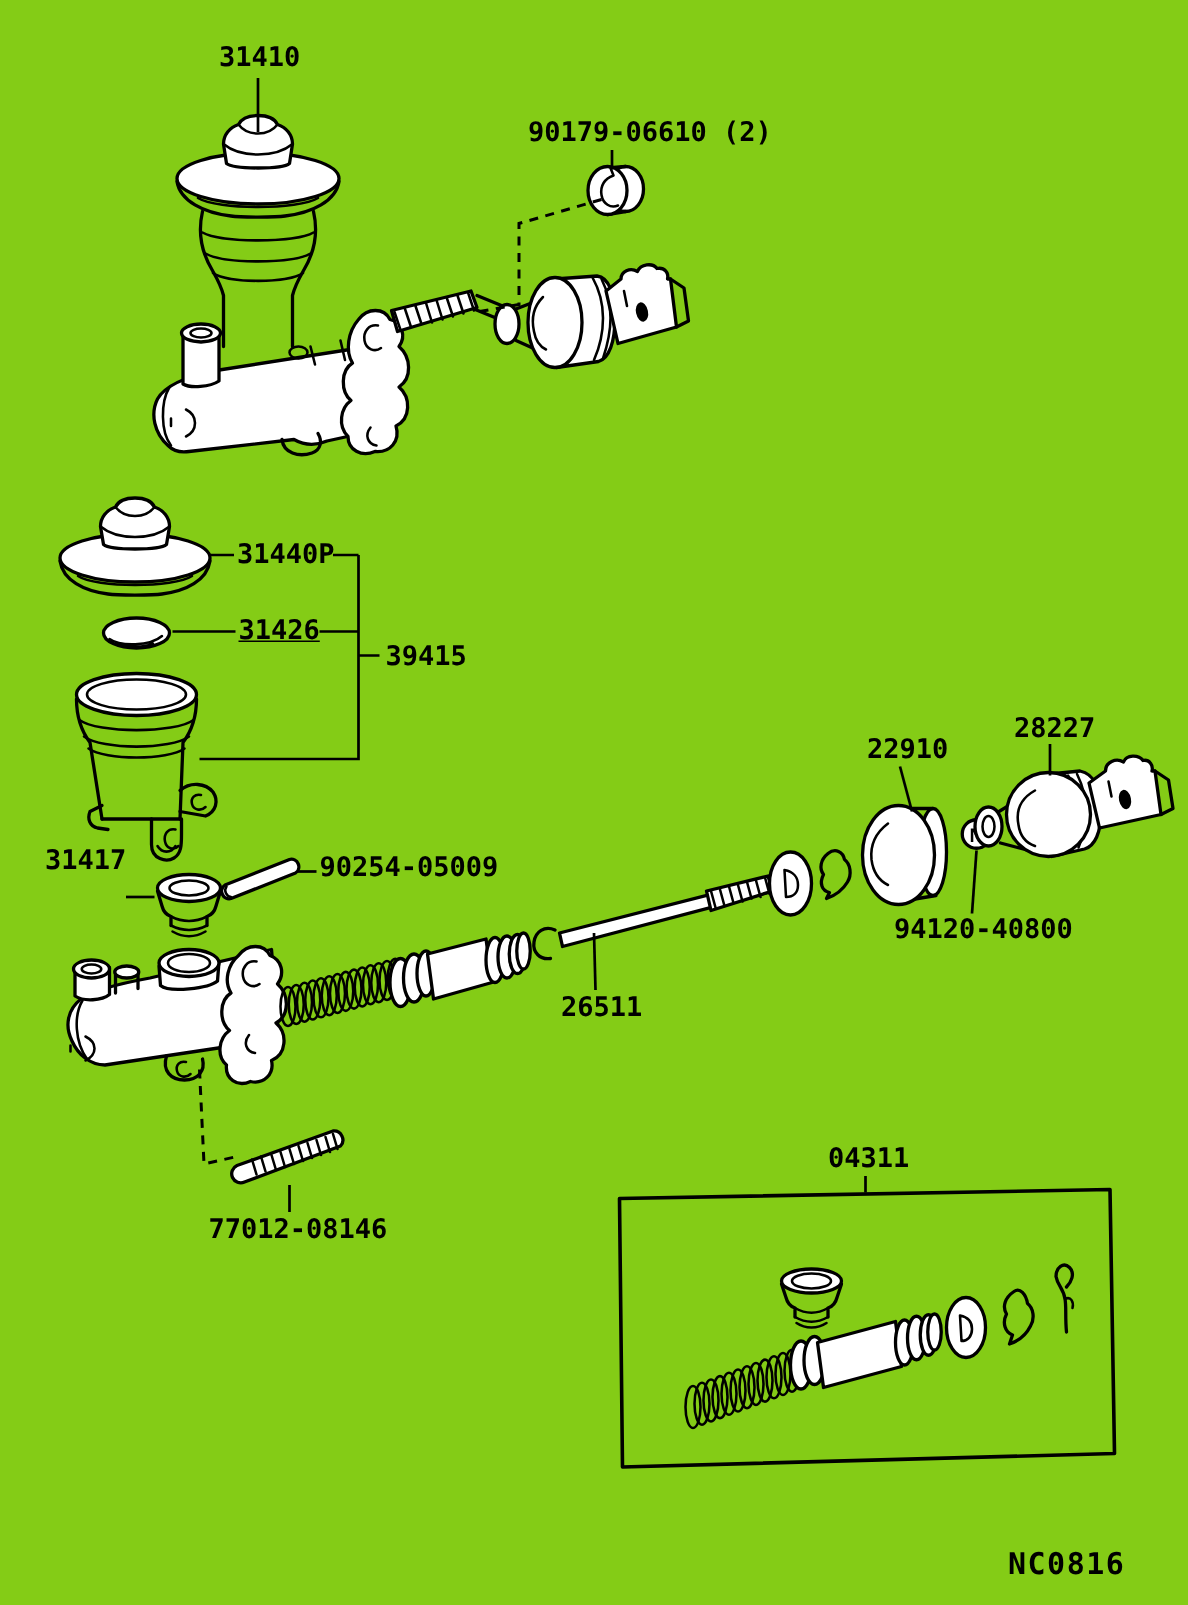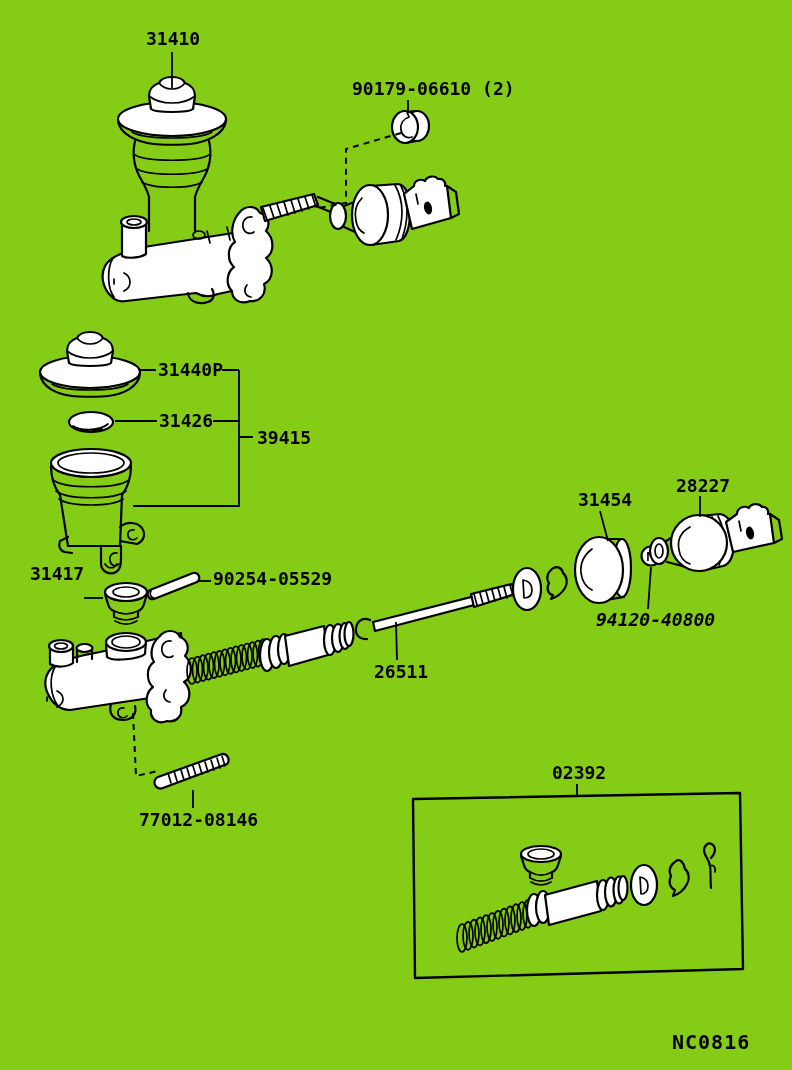--- a/index.html
+++ b/index.html
@@ -277,26 +277,26 @@
     <path class="leader" d="M651,567 L648,609"></path>
     <path class="leader" d="M396,622 L397,660"></path>
     <path class="leader" d="M193,790 L193,808"></path>
     <path class="leader" d="M577,784 L577,795"></path>
   </g>
 </svg>
 
 <div class="lbl" style="left:146px;top:30px;">31410</div>
 <div class="lbl" style="left:352px;top:80px;">90179-06610 (2)</div>
 <div class="lbl" style="left:158px;top:361px;">31440P</div>
-<div class="lbl" style="left:159px;top:412px;">31426</div>
+<div class="lbl" style="left:159px;top:412px;text-decoration:underline;">31426</div>
 <div class="lbl" style="left:257px;top:429px;">39415</div>
-<div class="lbl" style="left:213px;top:570px;">90254-05529</div>
+<div class="lbl" style="left:213px;top:570px;">90254-05009</div>
 <div class="lbl" style="left:30px;top:565px;">31417</div>
-<div class="lbl" style="left:578px;top:491px;">31454</div>
+<div class="lbl" style="left:578px;top:491px;">22910</div>
 <div class="lbl" style="left:676px;top:477px;">28227</div>
-<div class="lbl" style="left:596px;top:611px;font-style:italic;">94120-40800</div>
+<div class="lbl" style="left:596px;top:611px;">94120-40800</div>
 <div class="lbl" style="left:374px;top:663px;">26511</div>
 <div class="lbl" style="left:139px;top:811px;">77012-08146</div>
-<div class="lbl" style="left:552px;top:764px;">02392</div>
+<div class="lbl" style="left:552px;top:764px;">04311</div>
 
 <div class="code">NC0816</div>
 
 </div>
 
 </body></html>

